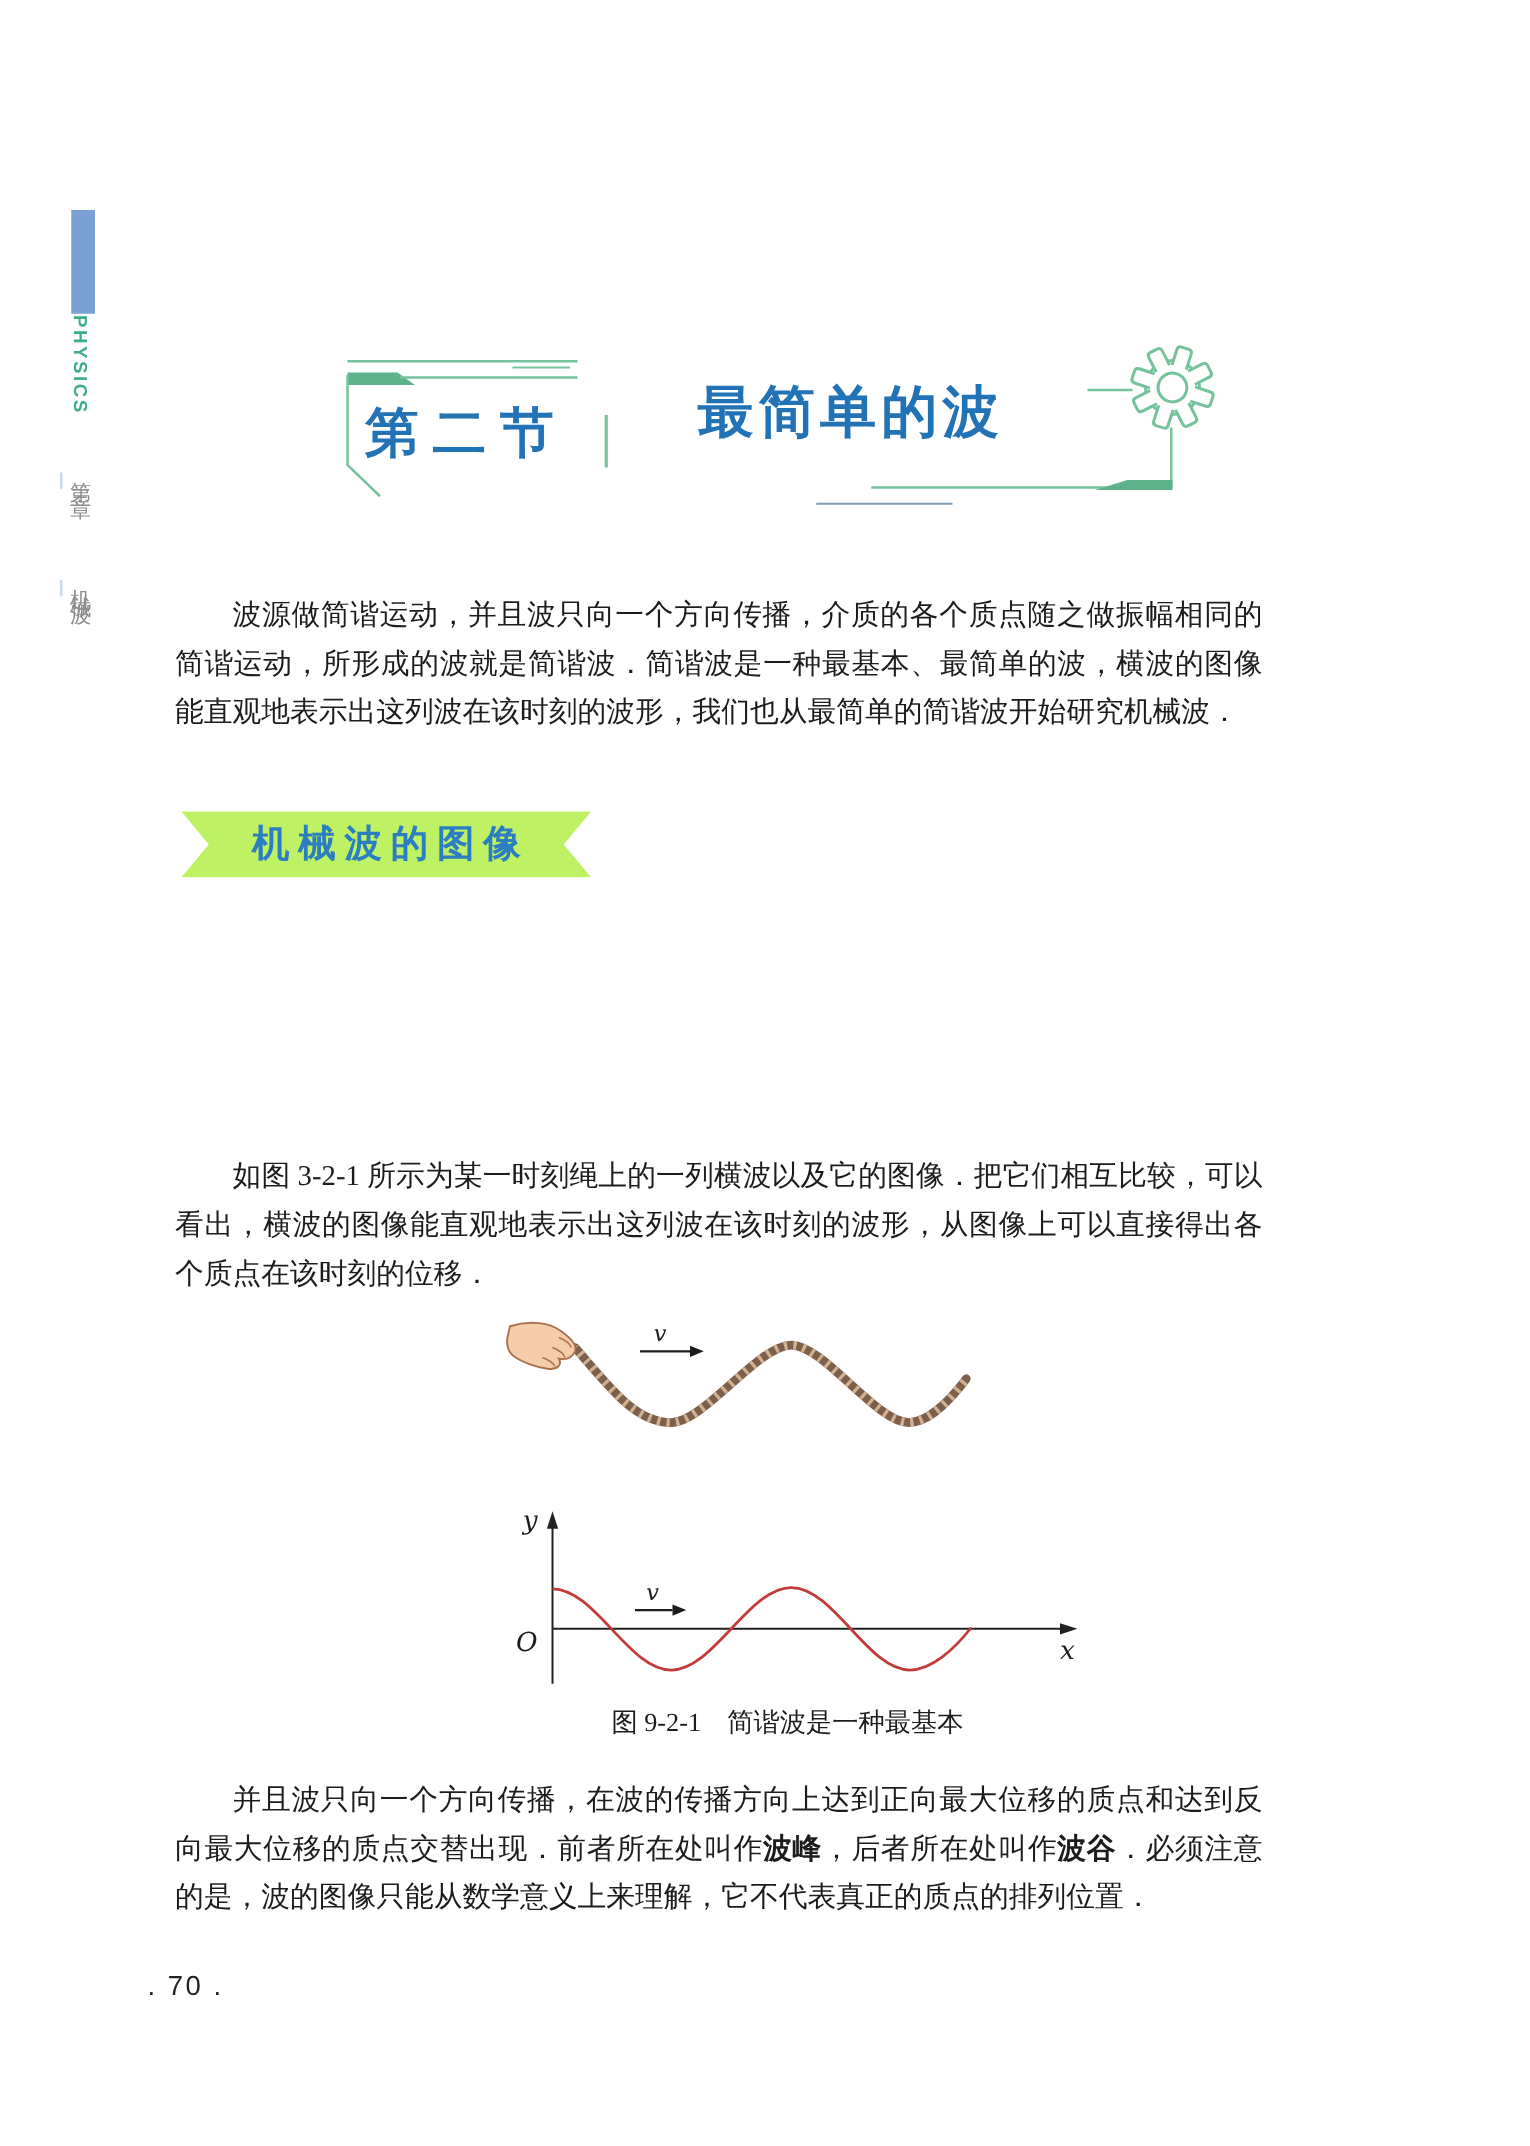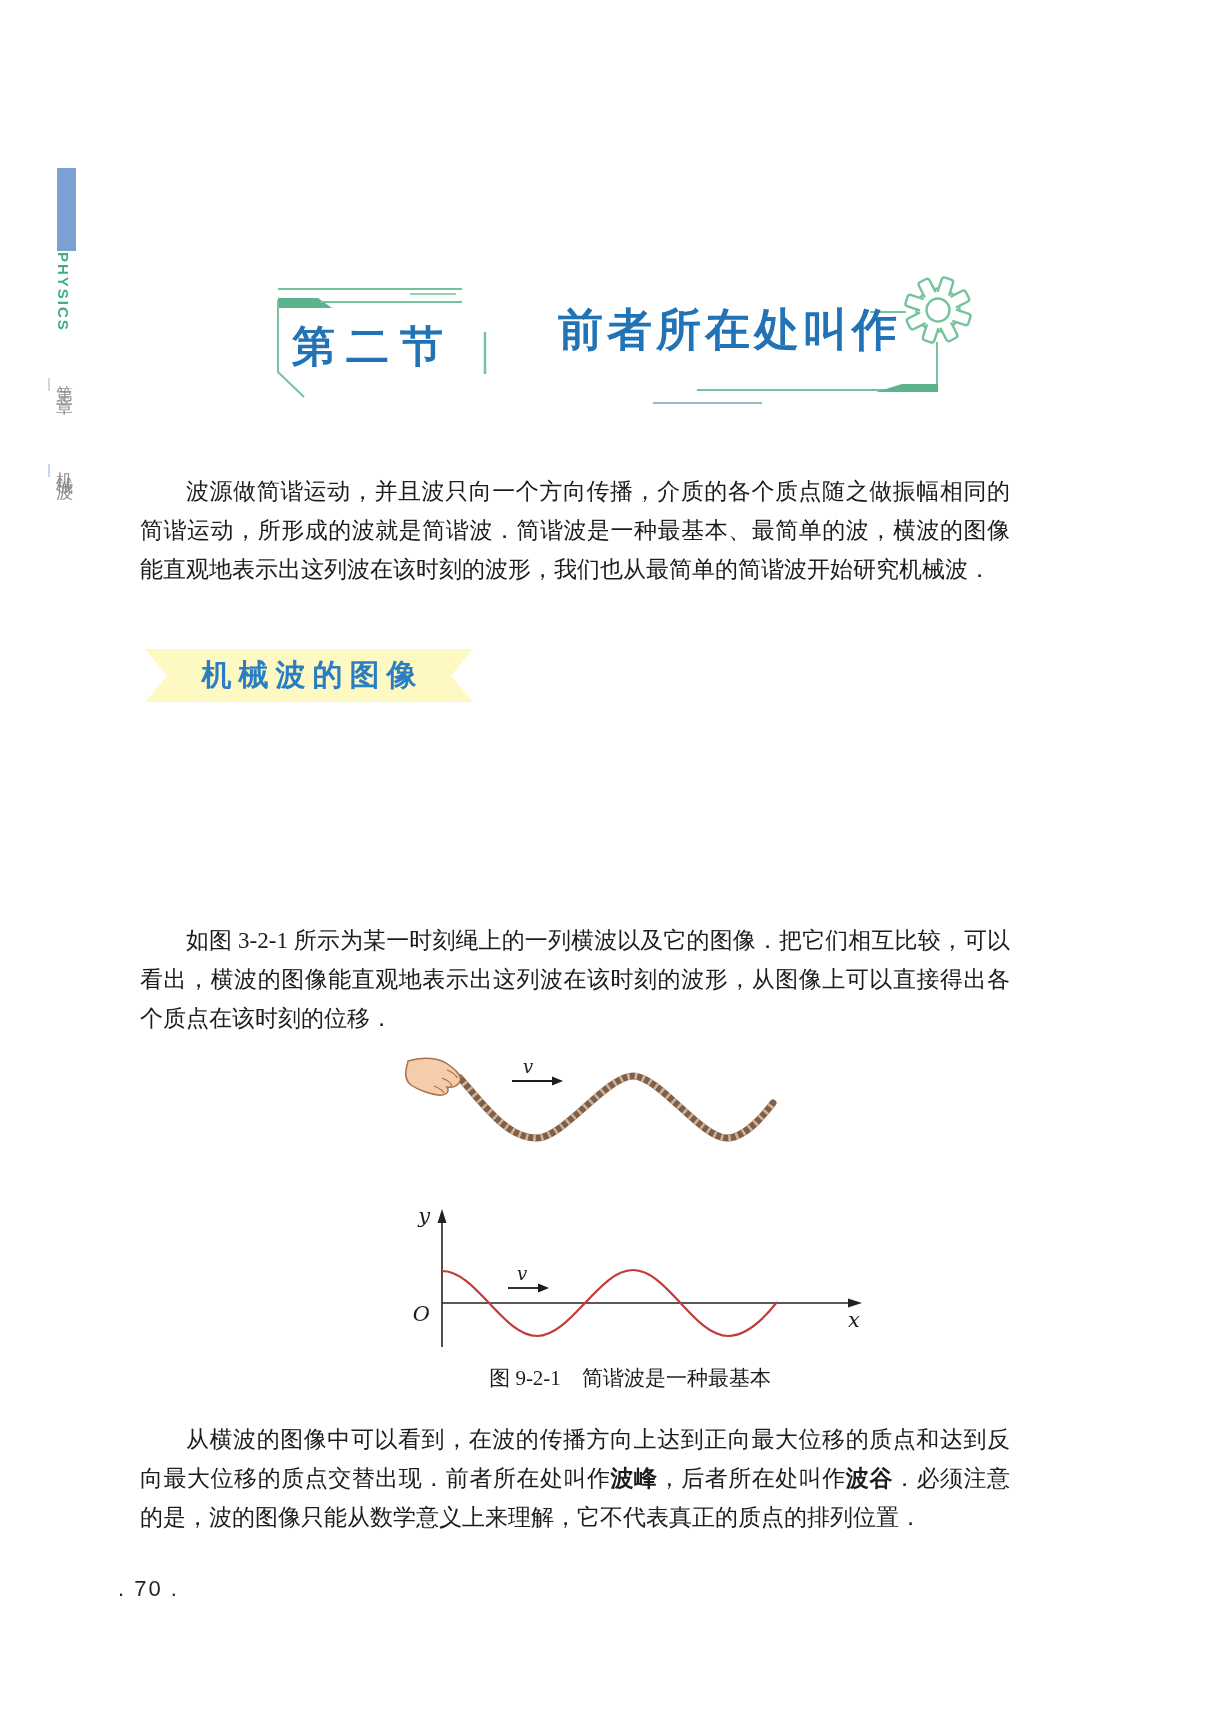--- a/index.html
+++ b/index.html
@@ -67,21 +67,21 @@
   .p1 { top: 472px; }
   .p2 { top: 686px; }
   .p3 { top: 921px; }
   .p4 { top: 1420px; }
   .bold-term { font-weight: bold; }
 
   
   .banner {
     position: absolute; left: 145px; top: 649px;
     width: 328px; height: 53px;
-    background: #fef9c3;
+    background: #bef264;
     clip-path: polygon(0 0, 100% 0, calc(100% - 22px) 50%, 100% 100%, 0 100%, 22px 50%);
     display: flex; align-items: center; justify-content: center;
   }
   .banner span {
     font-family: "Liberation Sans", sans-serif;
     font-weight: bold; font-size: 30px; letter-spacing: 7px;
     color: #2b7ec2; text-indent: 7px;
   }
 
   
@@ -146,21 +146,21 @@
       <circle r="11.5" fill="#ffffff" stroke="#74c39c" stroke-width="2.4"></circle>
     </g>
 
     <line x1="677" y1="102" x2="677" y2="150" stroke="#74c39c" stroke-width="2"></line>
     <line x1="437" y1="150" x2="677" y2="150" stroke="#74c39c" stroke-width="2"></line>
     <polygon points="616,152 642,144 678,144 678,152" fill="#5cb28b"></polygon>
     <line x1="393" y1="163" x2="502" y2="163" stroke="#7e9fb3" stroke-width="1.5"></line>
   </svg>
 
   <div class="section-number">第二节</div>
-  <div class="section-title">前者所在处叫作</div>
+  <div class="section-title">最简单的波</div>
 
   <p class="para p1">波源做简谐运动，并且波只向一个方向传播，介质的各个质点随之做振幅相同的简谐运动，所形成的波就是简谐波．简谐波是一种最基本、最简单的波，横波的图像能直观地表示出这列波在该时刻的波形，我们也从最简单的简谐波开始研究机械波．</p>
 
   <div class="banner">
     <span>机械波的图像</span>
   </div>
 
   <p class="para p3">如图 3-2-1 所示为某一时刻绳上的一列横波以及它的图像．把它们相互比较，可以看出，横波的图像能直观地表示出这列波在该时刻的波形，从图像上可以直接得出各个质点在该时刻的位移．</p>
 
   <svg class="rope-svg" width="460" height="118" viewBox="0 0 460 118">
@@ -204,17 +204,17 @@
       <line x1="128" y1="93" x2="158" y2="93" stroke="#1c1c1c" stroke-width="1.8"></line>
       <polygon points="158,88.5 169,93 158,97.5" fill="#1c1c1c"></polygon>
       <text class="math-var" x="142" y="85" font-size="18" text-anchor="middle" fill="#1c1c1c">v</text>
     </g>
   </svg>
 
   <div class="fig-caption">
     <span class="cap-no">图 9-2-1</span><span>简谐波是一种最基本</span>
   </div>
 
-  <p class="para p4"><span>从横波的图像中可以看到，在波的传播方向上达到正向最大位移的质点和达到反向最大位移的质点交替出现．前者所在处叫作</span><span class="bold-term">波峰</span><span>，后者所在处叫作</span><span class="bold-term">波谷</span><span>．必须注意的是，波的图像只能从数学意义上来理解，它不代表真正的质点的排列位置．</span></p>
+  <p class="para p4"><span>并且波只向一个方向传播，在波的传播方向上达到正向最大位移的质点和达到反向最大位移的质点交替出现．前者所在处叫作</span><span class="bold-term">波峰</span><span>，后者所在处叫作</span><span class="bold-term">波谷</span><span>．必须注意的是，波的图像只能从数学意义上来理解，它不代表真正的质点的排列位置．</span></p>
 
   <div class="page-number">. 70 .</div>
 
 </div>
 
 </body></html>

